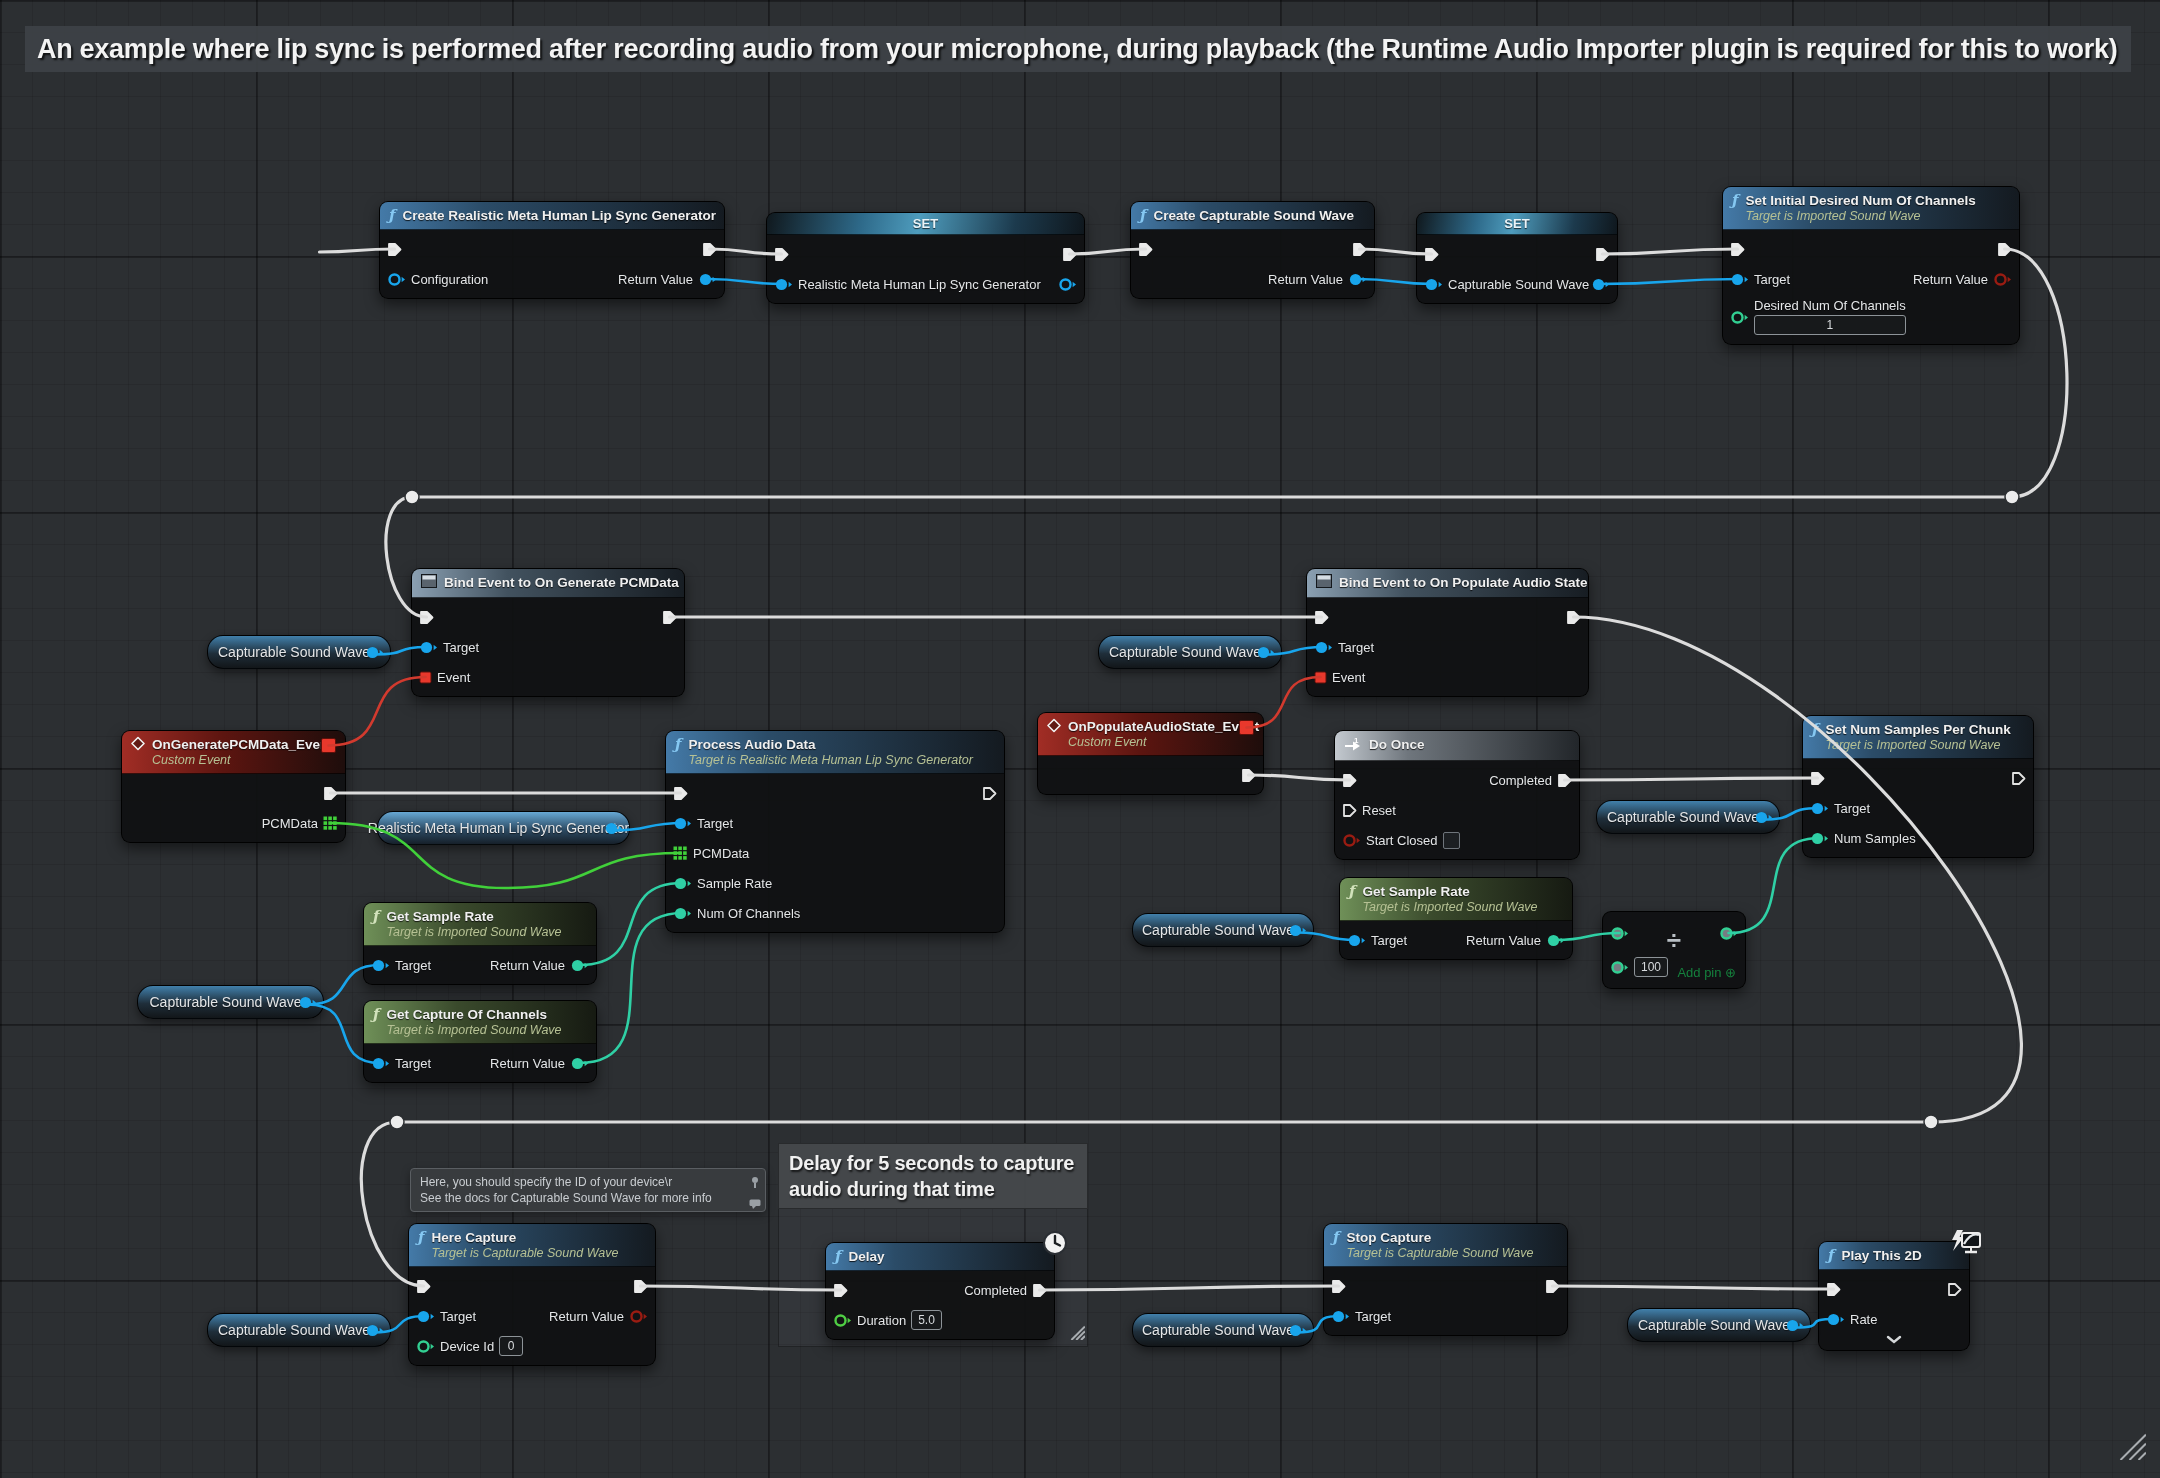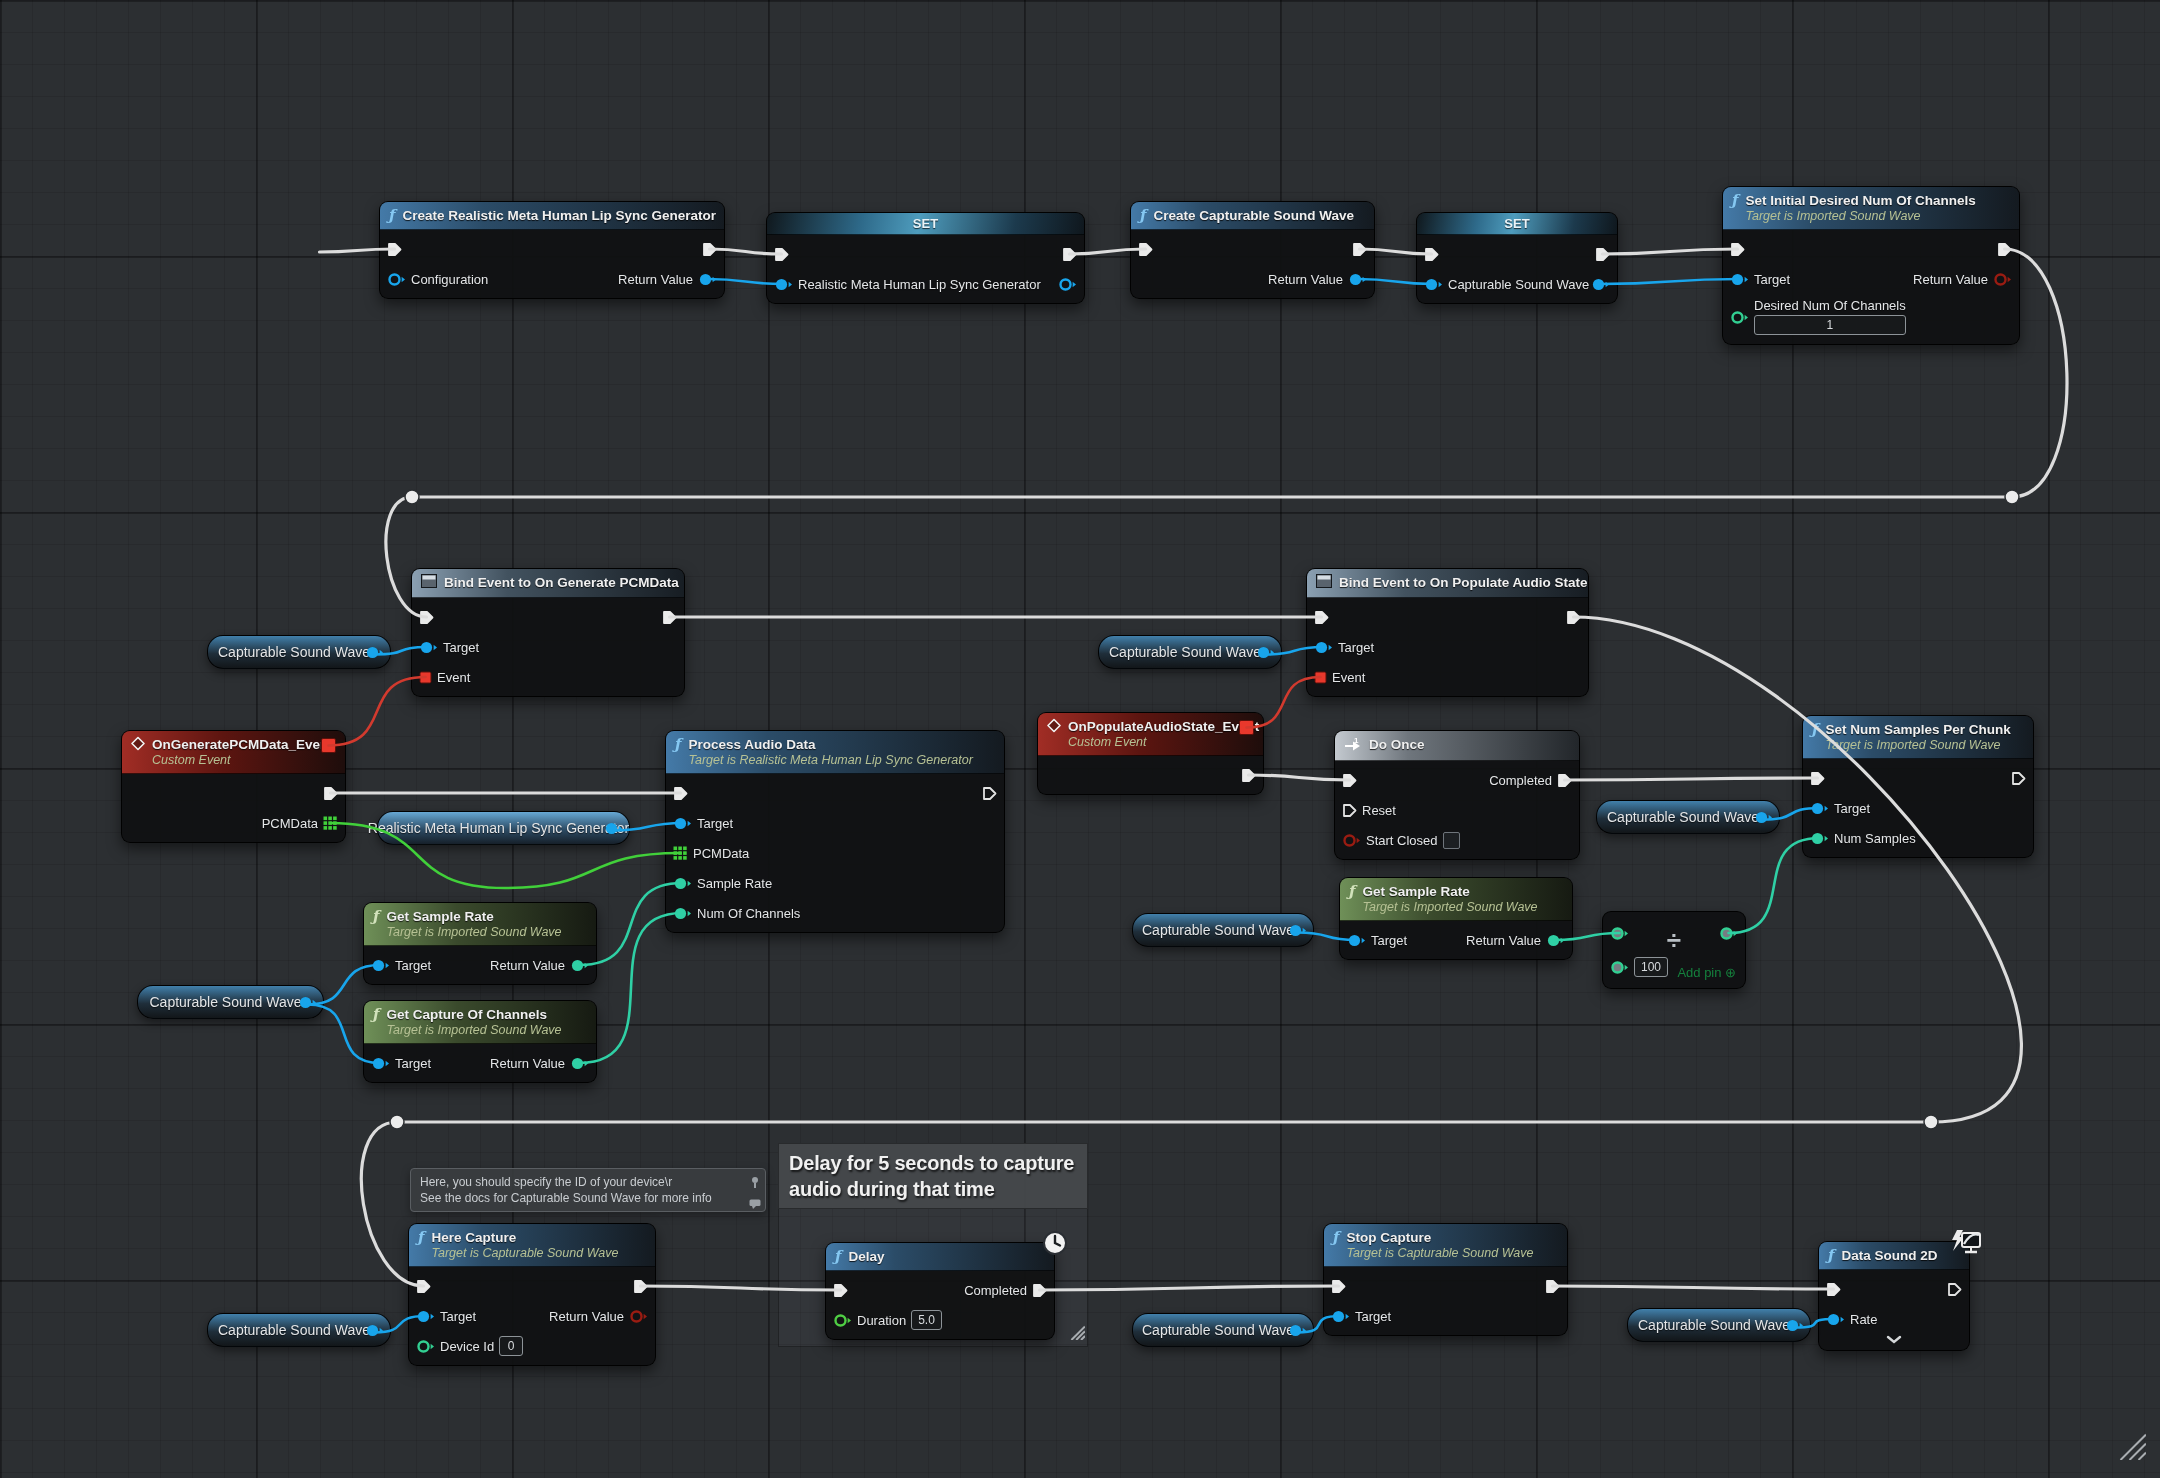--- a/index.html
+++ b/index.html
@@ -91,20 +91,23 @@
     text-shadow:1px 2px 2px rgba(0,0,0,.7);
   }
   .cbox-comment .cbody{background:rgba(140,144,148,.08);border:1px solid rgba(0,0,0,.35);border-top:none;position:relative;}
   .grip{position:absolute;}
   #wires{position:absolute;inset:0;z-index:4;pointer-events:none;}
 </style>
 </head>
 <body>
 
 <div id="canvas">
+  <div class="banner">
+    <span>An example where lip sync is performed after recording audio from your microphone, during playback (the Runtime Audio Importer plugin is required for this to work)</span>
+  </div>
   <svg id="wires" width="2160" height="1478">
       <path d="M 319.5 252 C 357.9 252, 356.1 249, 394.5 249" fill="none" stroke="#dcdcdc" stroke-width="3.2" stroke-linecap="round"></path>
       <path d="M 709.5 249 C 747 249, 744 254, 781.5 254" fill="none" stroke="#dcdcdc" stroke-width="3.2" stroke-linecap="round"></path>
       <path d="M 1069.5 254 C 1109 254, 1106 249, 1145.5 249" fill="none" stroke="#dcdcdc" stroke-width="3.2" stroke-linecap="round"></path>
       <path d="M 1359.5 249 C 1397 249, 1394 254, 1431.5 254" fill="none" stroke="#dcdcdc" stroke-width="3.2" stroke-linecap="round"></path>
       <path d="M 1602.5 254 C 1671.5 254, 1668.5 249, 1737.5 249" fill="none" stroke="#dcdcdc" stroke-width="3.2" stroke-linecap="round"></path>
       <path d="M 2004.5 249 C 2082.65 249, 2090.15 497, 2012 497 C 1752 497, 672 497, 412 497 C 368.75 497, 383.25 617, 426.5 617" fill="none" stroke="#dcdcdc" stroke-width="3.2" stroke-linecap="round"></path>
       <circle cx="2012" cy="497" r="7" fill="#ececec" stroke="#2b2e31" stroke-width="1.5"></circle>
       <circle cx="412" cy="497" r="7" fill="#ececec" stroke="#2b2e31" stroke-width="1.5"></circle>
       <path d="M 669.5 617 C 929.5 617, 1061.5 617, 1321.5 617" fill="none" stroke="#dcdcdc" stroke-width="3.2" stroke-linecap="round"></path>
@@ -889,21 +892,21 @@
             </svg>
           </span>
           <span class="plabel">Target</span>
         </div>
       </div>
     </div>
     <div class="node" style="left: 1818px; top: 1241px; width: 150px;">
       <div class="nhead h-fn">
         <span class="ficon f-blue">ƒ</span>
         <span>
-          <span class="ntitle" style="display:block">Data Sound 2D</span>
+          <span class="ntitle" style="display:block">Play This 2D</span>
         </span>
       </div>
       <div class="nbody" style="height: 80px;">
         <div class="pin L" style="top: 4px;">
           <span style="display: inline-flex;">
             <svg width="15" height="15" viewBox="0 0 15 15" xmlns="http://www.w3.org/2000/svg">
               <path d="M2 2 L8 2 L13.5 7.5 L8 13 L2 13 Z" fill="#eaeaea" stroke="#eaeaea" stroke-width="1.8" stroke-linejoin="round"></path>
             </svg>
           </span>
         </div>

